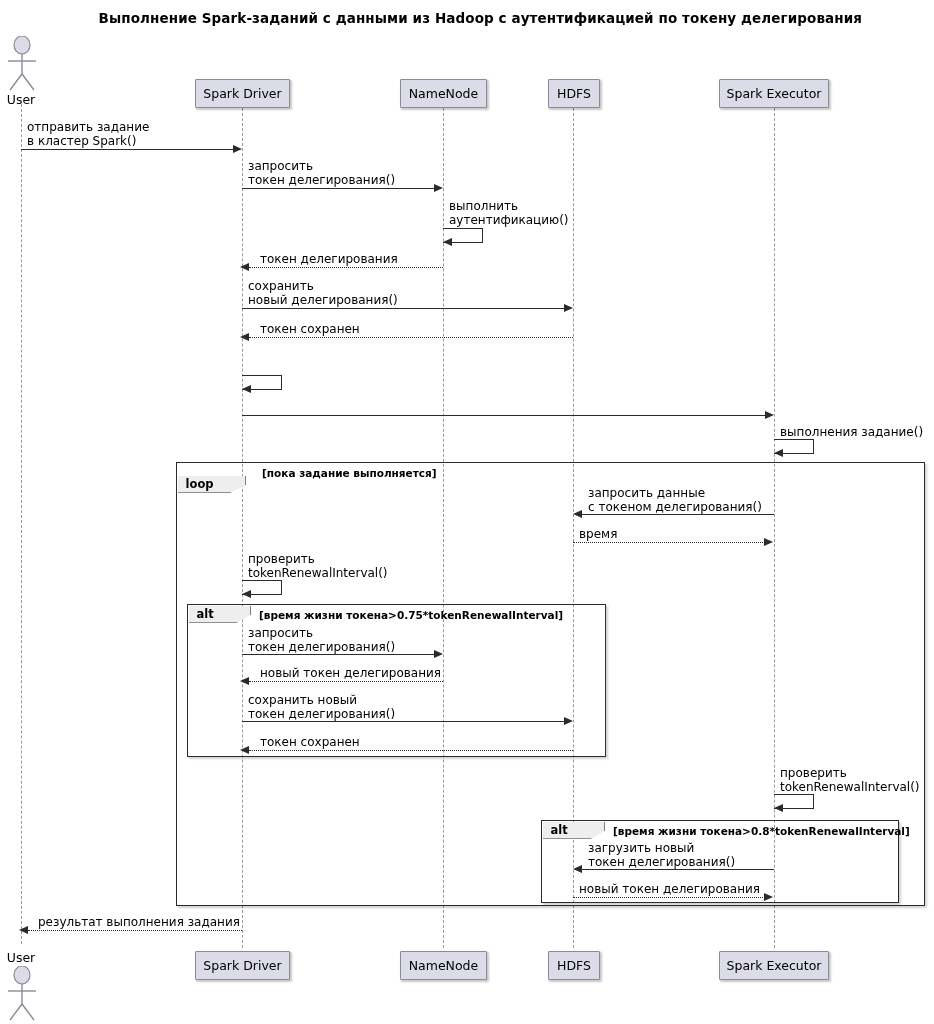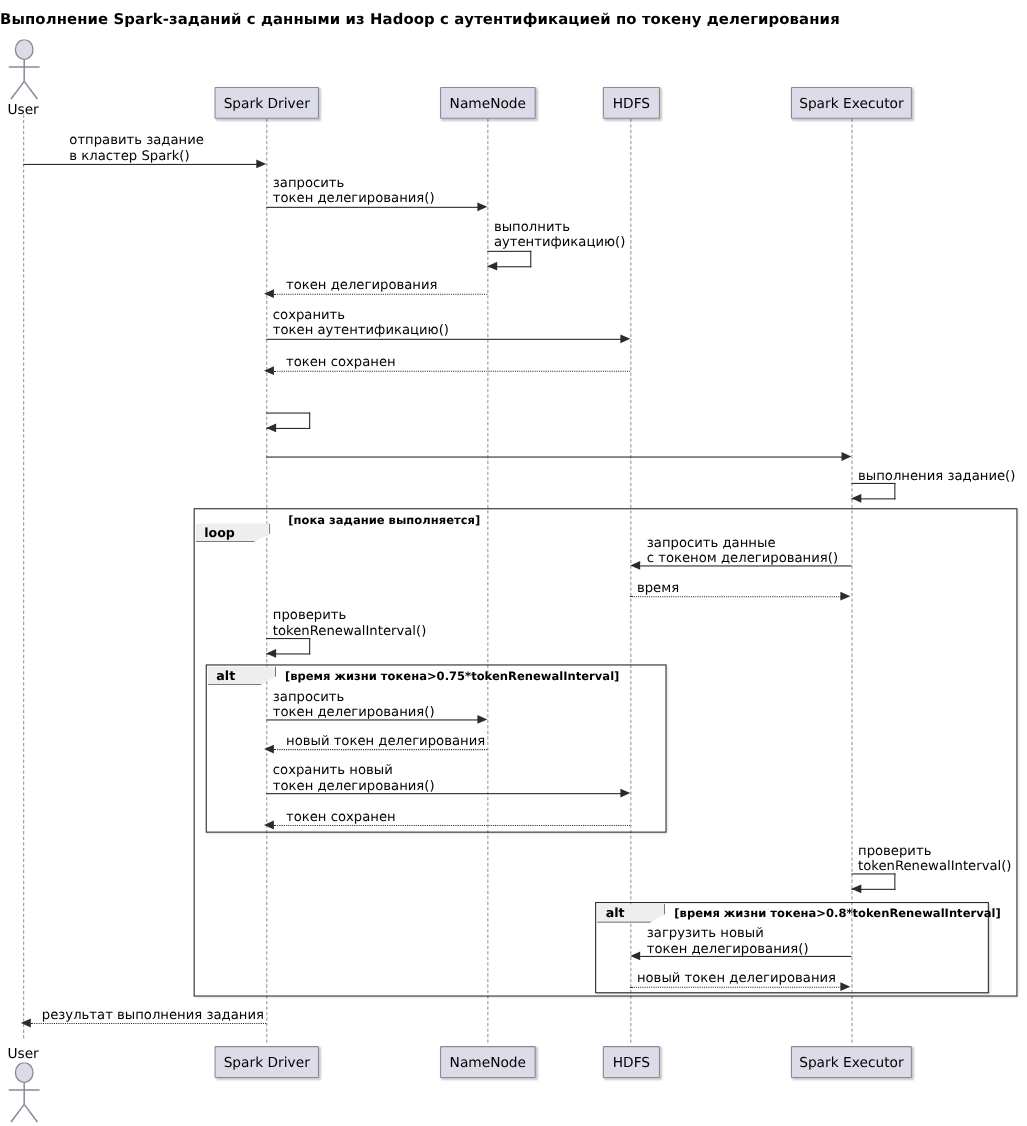--- a/index.html
+++ b/index.html
@@ -14,21 +14,21 @@
     background: #ffffff;
     font-family: "DejaVu Sans", "Liberation Sans", sans-serif;
     overflow: hidden;
   }
   
   .diagram-title {
     position: absolute;
     top: 10px;
     left: 0;
     width: 862px;
-    text-align: left;
+    text-align: right;
     font-size: 13.5px;
     font-weight: bold;
     color: #000000;
     letter-spacing: 0.1px;
   }
   
   .lifeline {
     position: absolute;
     width: 0;
     border-left: 1px dashed #9a9a9a;
@@ -163,41 +163,41 @@
   <div class="participant" style="left:400px; top:79px; width:87px;">
     <span>NameNode</span>
   </div>
   <div class="participant" style="left:548px; top:79px; width:52px;">
     <span>HDFS</span>
   </div>
   <div class="participant" style="left:719px; top:79px; width:110px;">
     <span>Spark Executor</span>
   </div>
 
-  <div class="msg-label" style="left:27px; top:120px;margin-left:36px;">отправить задание
+  <div class="msg-label" style="left:27px; top:120px;">отправить задание
 в кластер Spark()</div>
   <div class="msg-line" style="left:21px; top:149px; width:213px;"></div>
   <div class="arrow-head arrow-right" style="left:233px; top:145px;"></div>
 
   <div class="msg-label" style="left:248px; top:159px;">запросить
 токен делегирования()</div>
   <div class="msg-line" style="left:242px; top:188px; width:193px;"></div>
   <div class="arrow-head arrow-right" style="left:434px; top:184px;"></div>
 
   <div class="msg-label" style="left:449px; top:199px;">выполнить
 аутентификацию()</div>
   <div class="selfcall" style="left:443px; top:228px;"></div>
   <div class="arrow-head arrow-left" style="left:443px; top:238px;"></div>
 
   <div class="msg-label" style="left:260px; top:252px;">токен делегирования</div>
   <div class="msg-line dotted" style="left:249px; top:267px; width:194px;"></div>
   <div class="arrow-head arrow-left" style="left:240px; top:263px;"></div>
 
   <div class="msg-label" style="left:248px; top:279px;">сохранить
-токен аутентификацию()</div>
+новый делегирования()</div>
   <div class="msg-line" style="left:242px; top:308px; width:323px;"></div>
   <div class="arrow-head arrow-right" style="left:564px; top:304px;"></div>
 
   <div class="msg-label" style="left:260px; top:322px;">токен сохранен</div>
   <div class="msg-line dotted" style="left:249px; top:337px; width:324px;"></div>
   <div class="arrow-head arrow-left" style="left:240px; top:333px;"></div>
 
   <div class="selfcall" style="left:242px; top:375px;"></div>
   <div class="arrow-head arrow-left" style="left:242px; top:385px;"></div>
 

